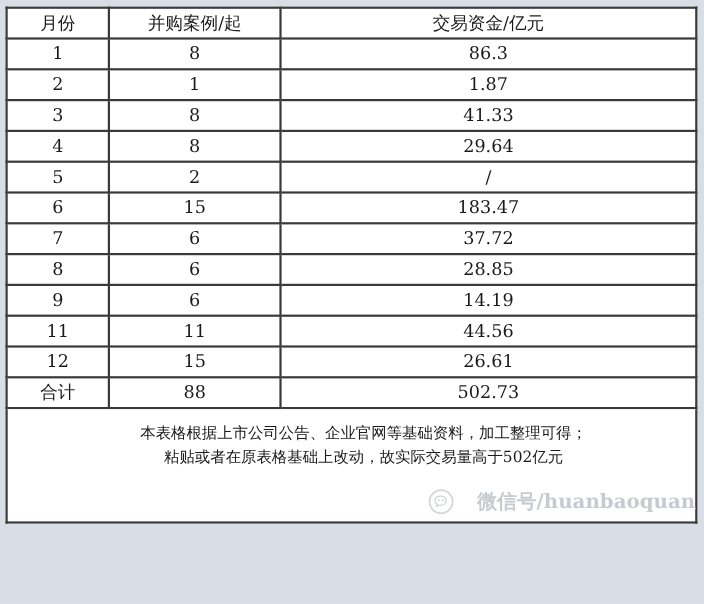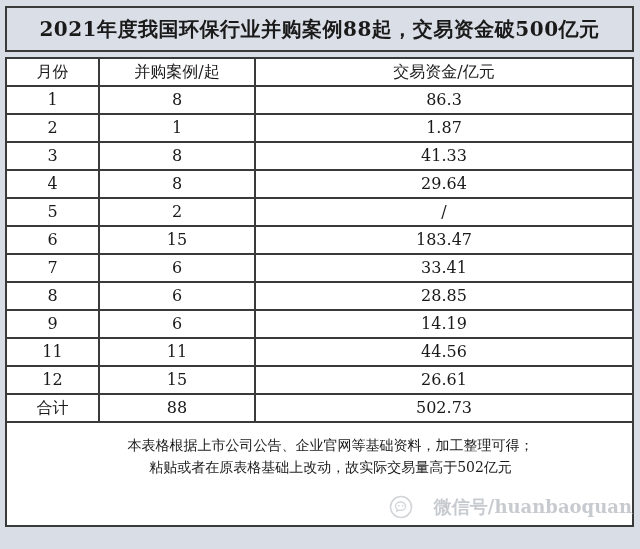--- a/index.html
+++ b/index.html
@@ -80,23 +80,20 @@
     pointer-events: none;
     white-space: nowrap;
   }
   .watermark svg { flex: 0 0 auto; opacity: 0.8; }
 </style>
 </head>
 <body>
 
 <div class="page">
 
-  <div class="title-box">
-    <span>2021年度我国环保行业并购案例88起，交易资金破500亿元</span>
-  </div>
 
   <table class="mna-table">
     <thead>
       <tr>
         <th class="col-month">月份</th>
         <th class="col-cases">并购案例/起</th>
         <th class="col-amount">交易资金/亿元</th>
       </tr>
     </thead>
     <tbody>
@@ -126,21 +123,21 @@
         <td>/</td>
       </tr>
       <tr>
         <td>6</td>
         <td>15</td>
         <td>183.47</td>
       </tr>
       <tr>
         <td>7</td>
         <td>6</td>
-        <td>33.41</td>
+        <td>37.72</td>
       </tr>
       <tr>
         <td>8</td>
         <td>6</td>
         <td>28.85</td>
       </tr>
       <tr>
         <td>9</td>
         <td>6</td>
         <td>14.19</td>

